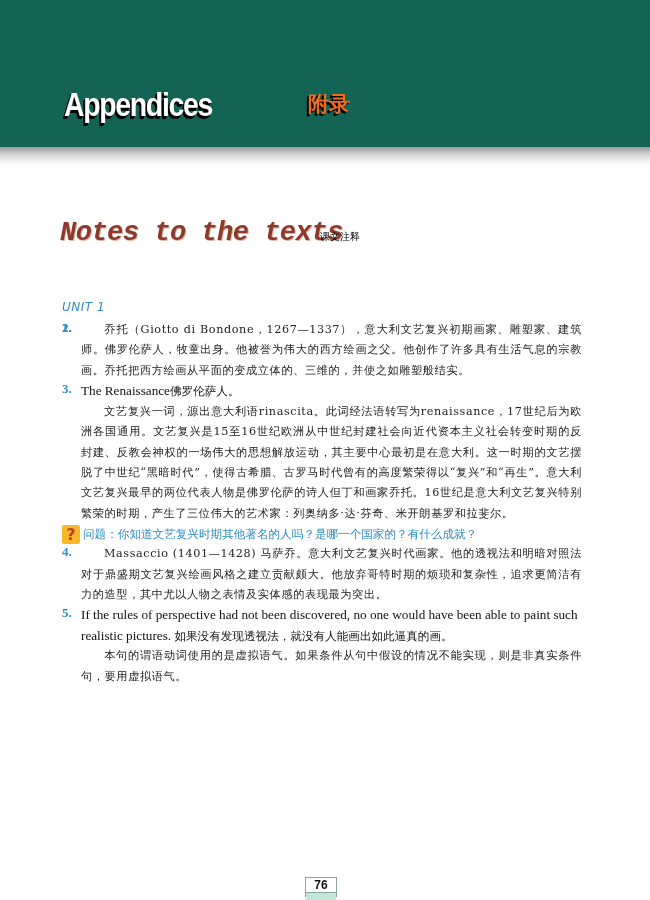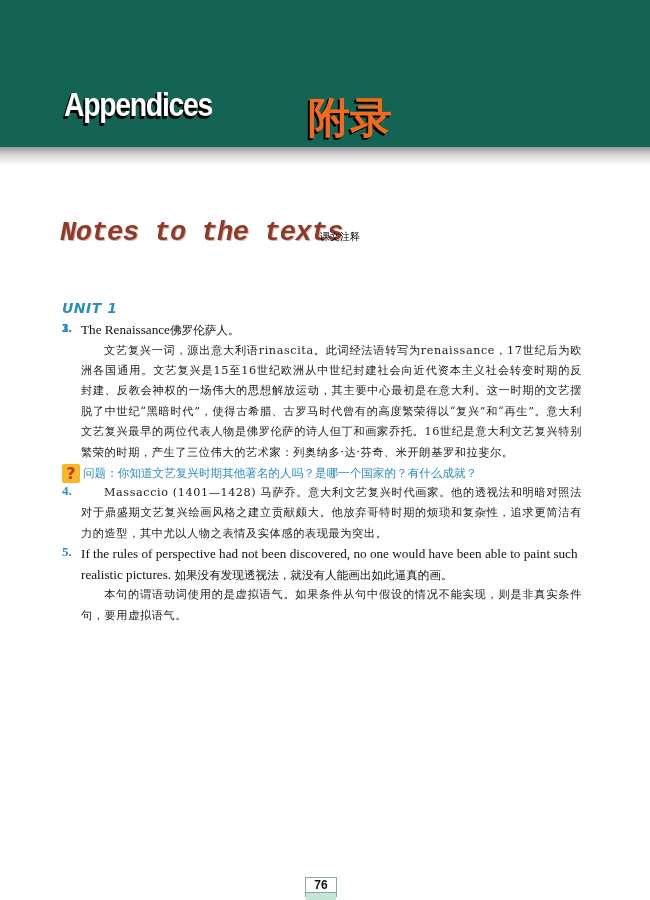--- a/index.html
+++ b/index.html
@@ -16,41 +16,41 @@
   }
   .header-title-en {
     position: absolute; left: 64px; top: 86px;
     font-family: "Liberation Sans", "DejaVu Sans", sans-serif;
     font-weight: bold; font-size: 33px; letter-spacing: -1.5px;
     color: #ffffff; transform: scaleX(0.86); transform-origin: left top;
     text-shadow: -2px 2px 0 #000, -1px 1px 0 #000, -2px 3px 0 #000;
   }
   .header-title-zh {
     position: absolute; left: 308px; top: 90px;
-    font-family: "DejaVu Sans", sans-serif; font-weight: bold; font-size: 42px;
+    font-family: "DejaVu Sans", sans-serif; font-weight: bold; font-size: 21px;
     color: #f26b1d;
     text-shadow: -2px 2px 0 #000, -1px 1px 0 #000;
   }
 
   .section-title-en {
     position: absolute; left: 60px; top: 218px;
     font-family: Liberation Mono, monospace;
     font-weight: bold; font-style: italic; font-size: 27px; letter-spacing: -0.5px;
     color: #8d3a2a;
     text-shadow: 1px 1px 0 #d9b3a8;
   }
   .section-title-zh {
     position: absolute; left: 320px; top: 230px;
     font-family: "DejaVu Sans", sans-serif; font-size: 10px; color: #000000;
   }
 
   .unit-heading {
     position: absolute; left: 62px; top: 300px;
-    font-family: "DejaVu Sans", sans-serif; font-weight: bold; font-style: italic;
-    font-size: 14px; color: #2a8cbf; letter-spacing: 0.5px;
+    font-family: "DejaVu Sans", sans-serif; font-weight: normal; font-style: italic;
+    font-size: 12px; color: #2a8cbf; letter-spacing: 0.5px;
   }
 
   .notes { position: absolute; left: 62px; top: 320px; width: 520px; }
   .note { position: relative; }
   .note-num {
     position: absolute; left: 0; top: 0;
     font-family: "Liberation Serif", serif; font-weight: bold; font-size: 13px;
     color: #2a8cbf;
   }
   .note-head {
@@ -101,20 +101,23 @@
 <div class="unit-heading">UNIT 1</div>
 
 <div class="notes">
 
   <div class="note">
     <span class="note-num">1.</span>
   </div>
 
   <div class="note">
     <span class="note-num">2.</span>
+    <div class="para">
+      <span class="indent"></span><span>乔托（Giotto di Bondone，1267—1337），意大利文艺复兴初期画家、雕塑家、建筑师。佛罗伦萨人，牧童出身。他被誉为伟大的西方绘画之父。他创作了许多具有生活气息的宗教画。乔托把西方绘画从平面的变成立体的、三维的，并使之如雕塑般结实。</span>
+    </div>
   </div>
 
   <div class="note">
     <span class="note-num">3.</span>
     <div class="note-head">
       <span>The Renaissance</span><span class="zh">佛罗伦萨人。</span>
     </div>
     <div class="para">
       <span class="indent"></span><span>文艺复兴一词，源出意大利语rinascita。此词经法语转写为renaissance，17世纪后为欧洲各国通用。文艺复兴是15至16世纪欧洲从中世纪封建社会向近代资本主义社会转变时期的反封建、反教会神权的一场伟大的思想解放运动，其主要中心最初是在意大利。这一时期的文艺摆脱了中世纪“黑暗时代”，使得古希腊、古罗马时代曾有的高度繁荣得以“复兴”和“再生”。意大利文艺复兴最早的两位代表人物是佛罗伦萨的诗人但丁和画家乔托。16世纪是意大利文艺复兴特别繁荣的时期，产生了三位伟大的艺术家：列奥纳多·达·芬奇、米开朗基罗和拉斐尔。</span>
     </div>

